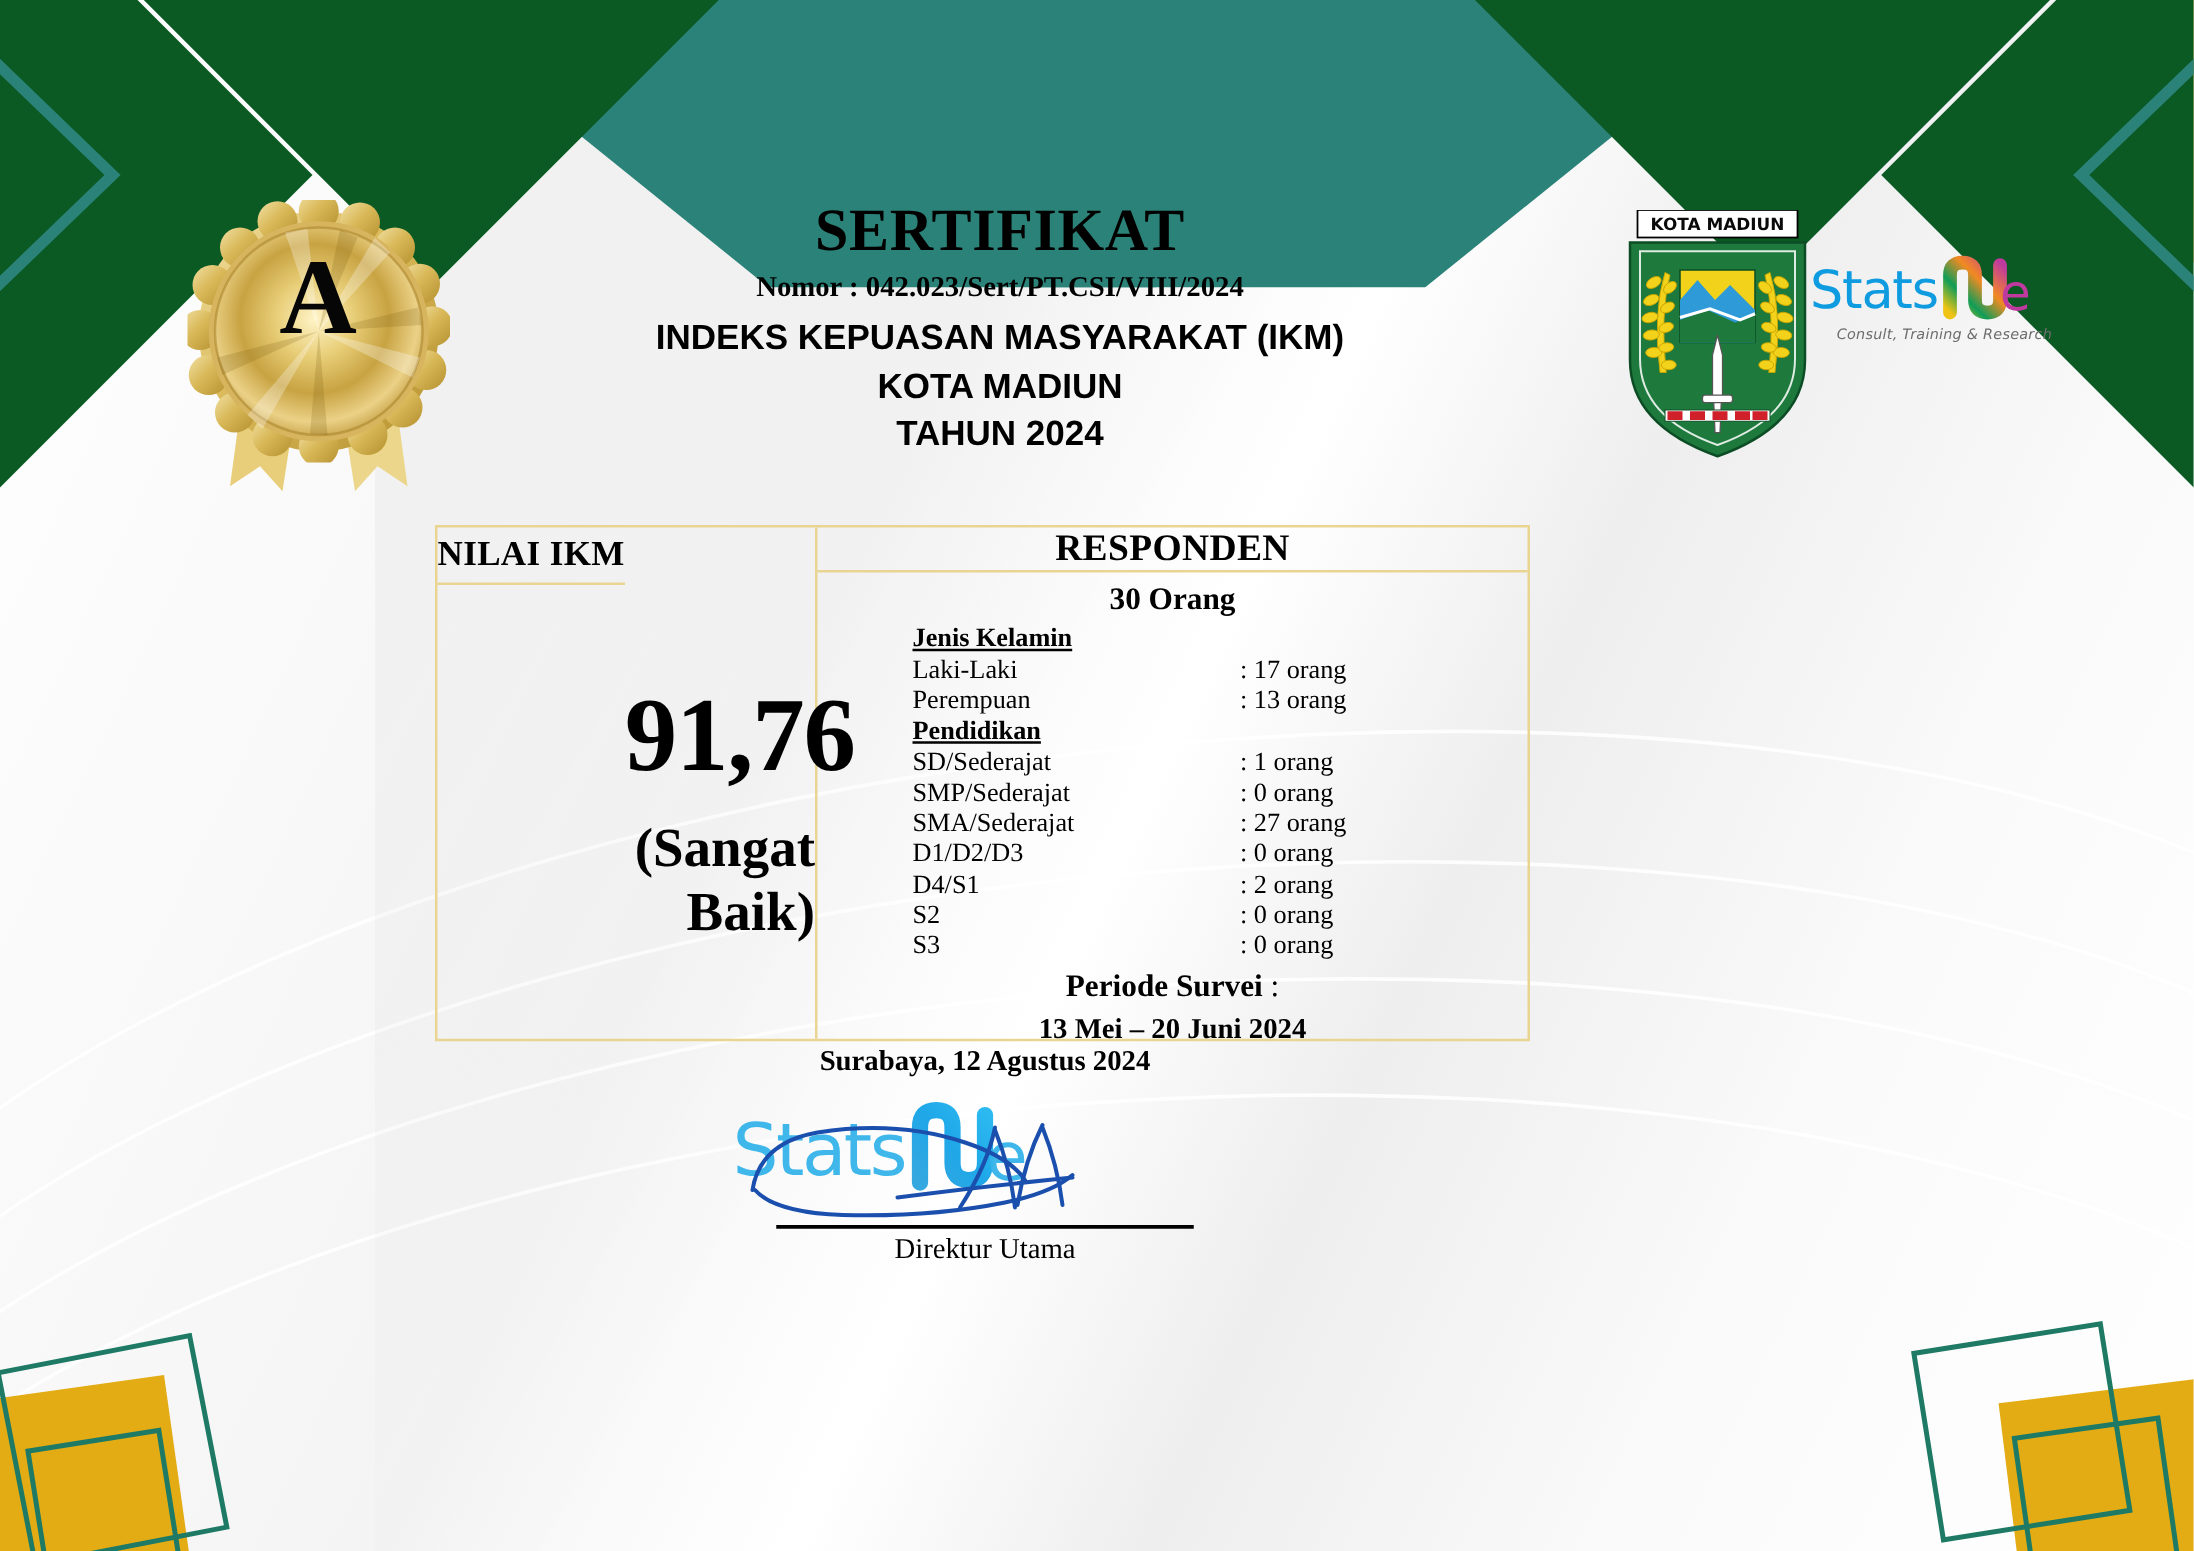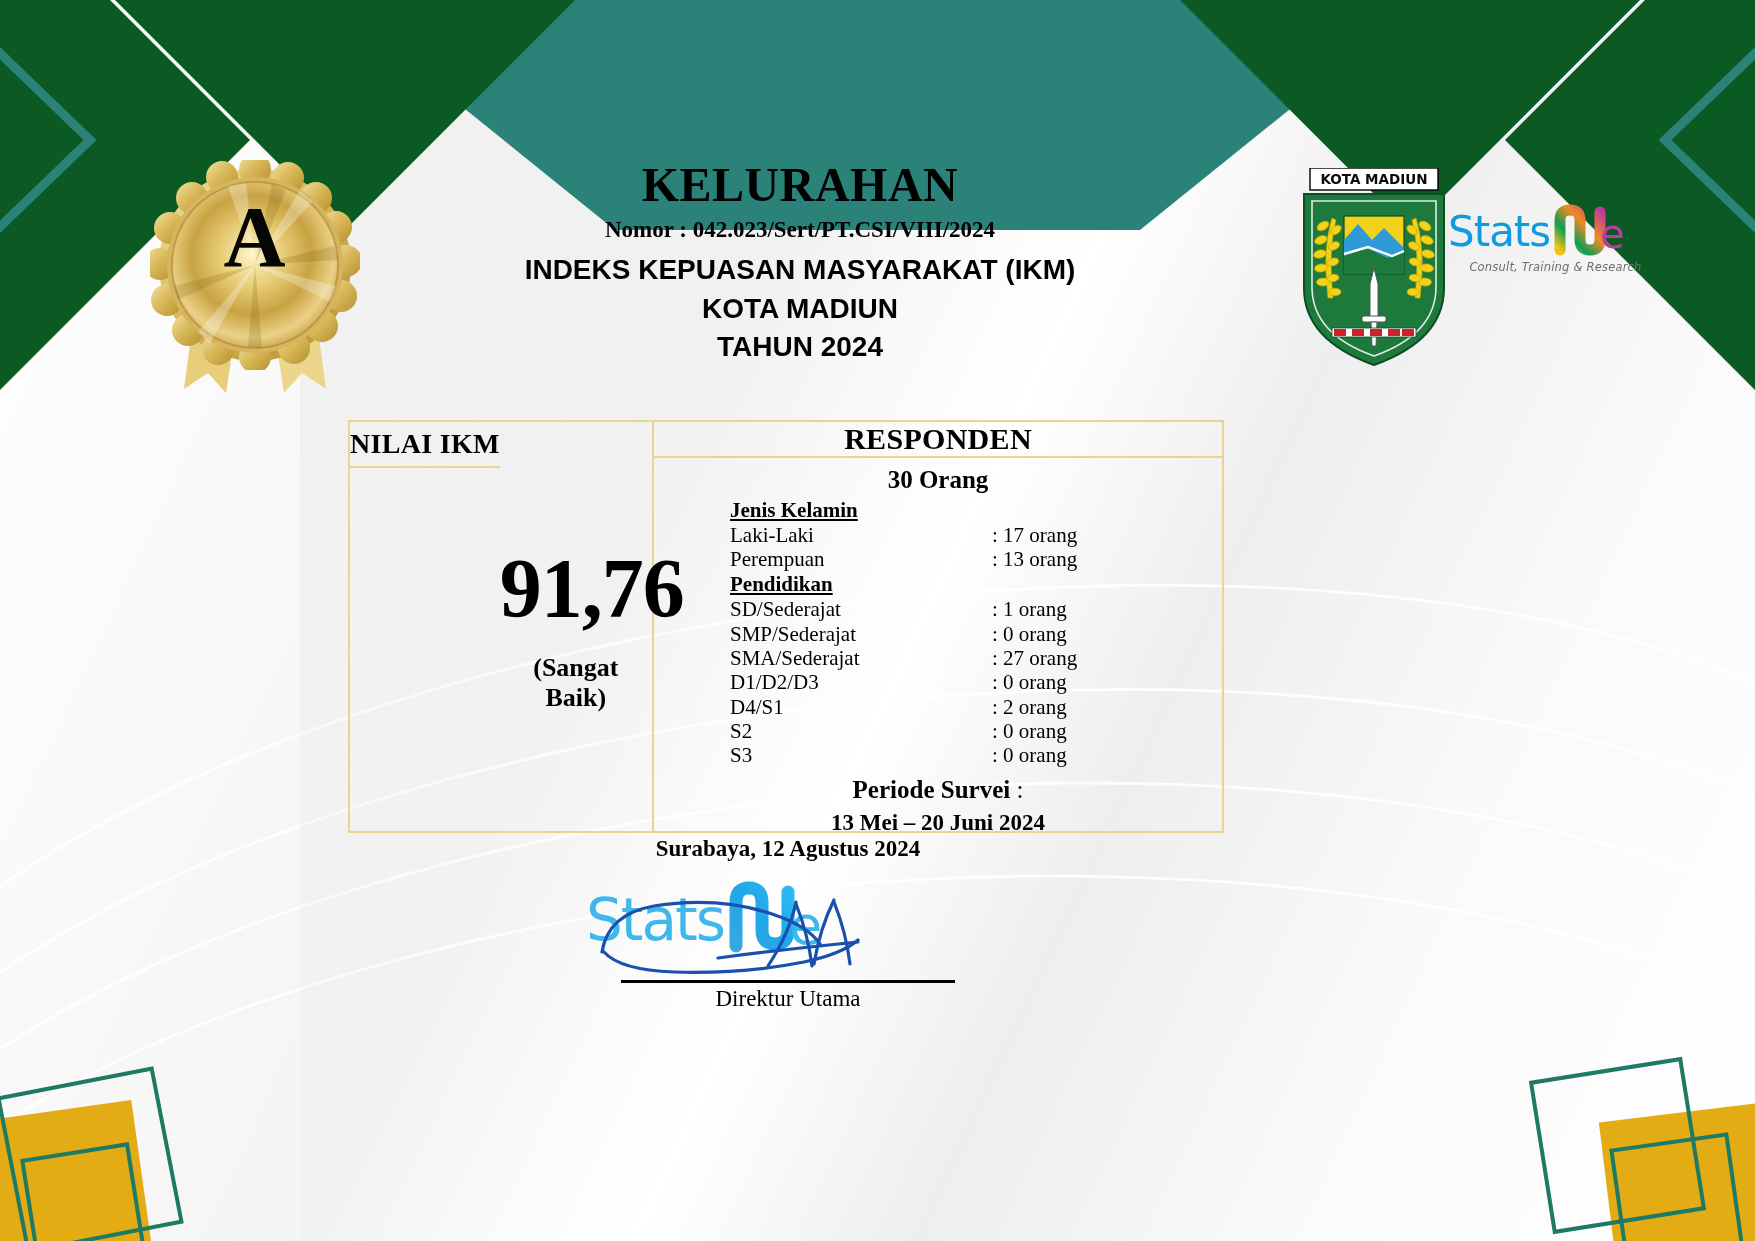--- a/index.html
+++ b/index.html
@@ -136,21 +136,21 @@
   #score-wrap {
     position: absolute; left: 0; right: 0; top: 125px;
     text-align: center;
   }
   #score-value {
     font-size: 84px; font-weight: bold; line-height: 1; color: #000;
     letter-spacing: -1px;
   }
   #score-label {
     margin-top: 22px;
-    font-size: 26px; font-weight: bold; color: #000;
+    font-size: 44px; font-weight: bold; color: #000; text-align: right;
   }
 
   
   #resp-total {
     text-align: center;
     font-size: 25px; font-weight: bold;
     padding-top: 8px;
     color: #000;
   }
   .resp-list {
@@ -400,21 +400,21 @@
         </linearGradient>
       </defs>
       <text x="0" y="46" font-family="DejaVu Sans, sans-serif" font-size="42" fill="#0E9BE0" letter-spacing="-1">Stats</text>
       <path d="M112 50 L112 20 Q112 10 122 10 Q132 10 132 20 L132 40 Q132 50 142 50 Q152 50 152 40 L152 12" fill="none" stroke="url(#mGrad)" stroke-width="11" stroke-linecap="round" stroke-linejoin="round"></path>
       <text x="152" y="48" font-family="DejaVu Sans, sans-serif" font-size="40" fill="#C0399F">e</text>
     </svg>
     <div class="tagline">Consult, Training &amp; Research</div>
   </div>
 
   <div id="header">
-    <div class="title">KELURAHAN</div>
+    <div class="title">SERTIFIKAT</div>
     <div class="nomor">Nomor : 042.023/Sert/PT.CSI/VIII/2024</div>
     <div class="l1">INDEKS KEPUASAN MASYARAKAT (IKM)</div>
     <div class="l3">KOTA MADIUN</div>
     <div class="l4">TAHUN 2024</div>
   </div>
 
   <div id="table">
 
     <div class="col-left">
       <div class="cell-head">NILAI IKM</div>

